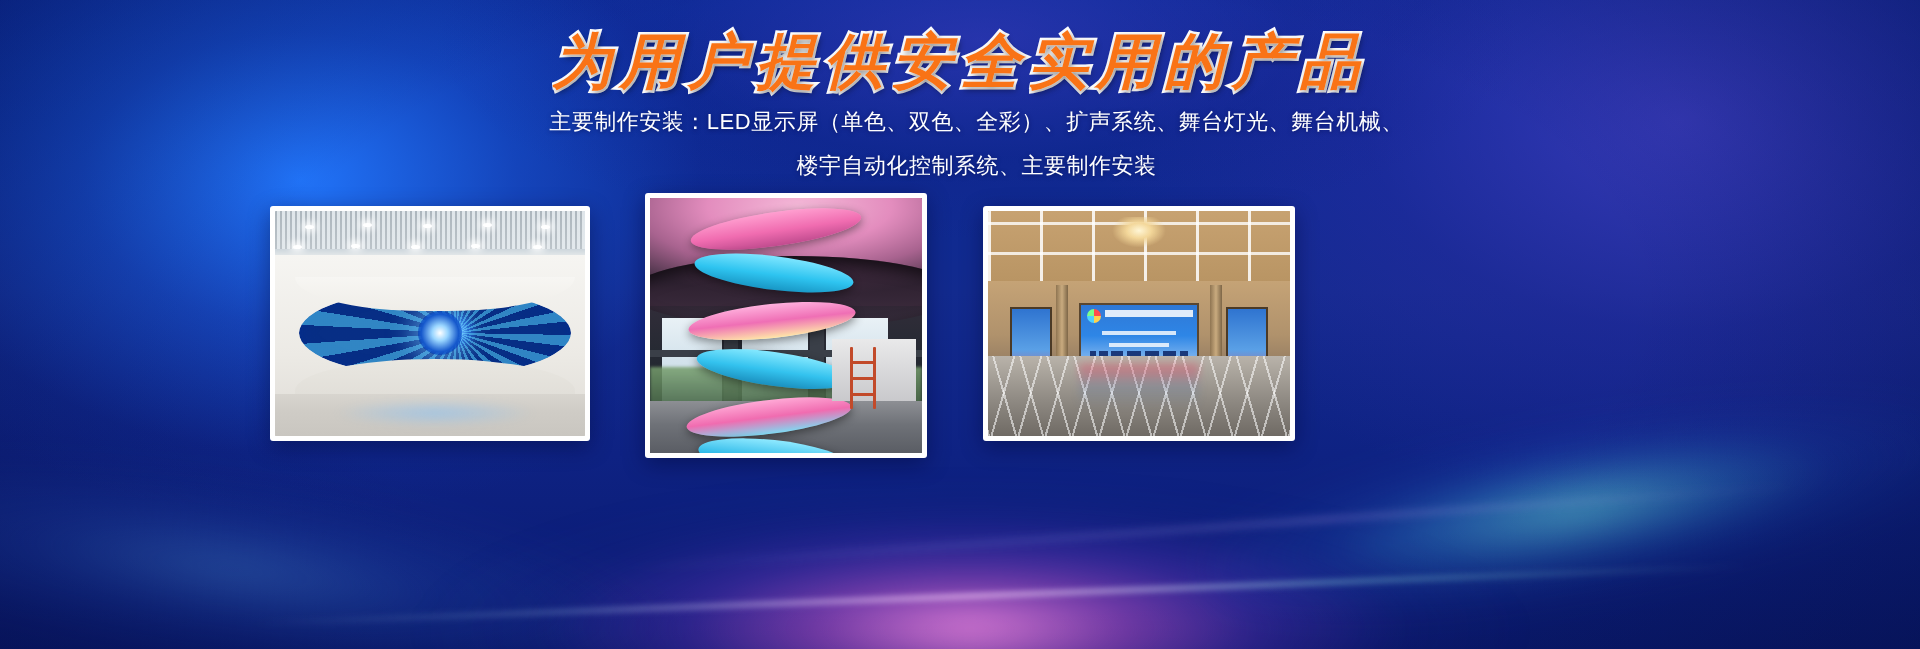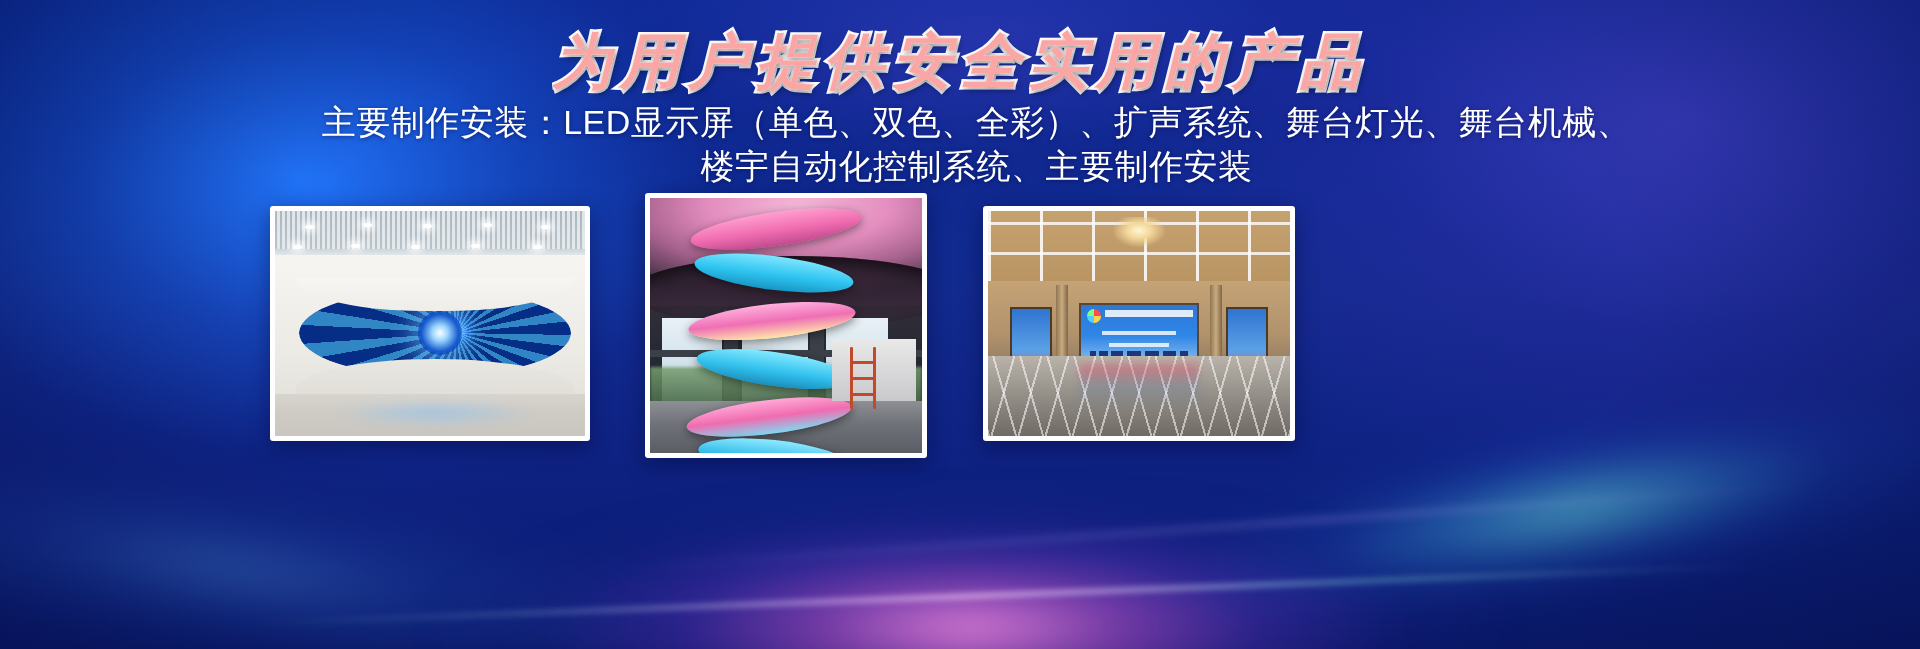--- a/index.html
+++ b/index.html
@@ -105,39 +105,39 @@
     text-align: center;
     z-index: 5;
   }
   .headline {
     display: inline-block;
     font-family: "DejaVu Serif", "Liberation Serif", serif;
     font-size: 60px;
     font-weight: 700;
     font-style: italic;
     letter-spacing: 8px;
-    color: #fca5a5;
+    color: #f97316;
     -webkit-text-stroke: 5px #ffffff;
     paint-order: stroke fill;
     text-shadow:
       0 0 1px #ffffff,
       2px 3px 6px rgba(0,0,0,0.45);
     white-space: nowrap;
   }
 
   
   .subtitle-wrap {
     position: absolute;
     top: 100px; left: 0; right: 0;
     text-align: center;
     z-index: 5;
   }
   .subtitle-line {
     color: #ffffff;
-    font-size: 34px;
+    font-size: 22px;
     line-height: 44px;
     letter-spacing: 0.5px;
     white-space: nowrap;
     text-shadow: 0 1px 4px rgba(0,10,70,0.6);
     padding-left: 33px;
   }
 
   
   .cards {
     position: absolute;

